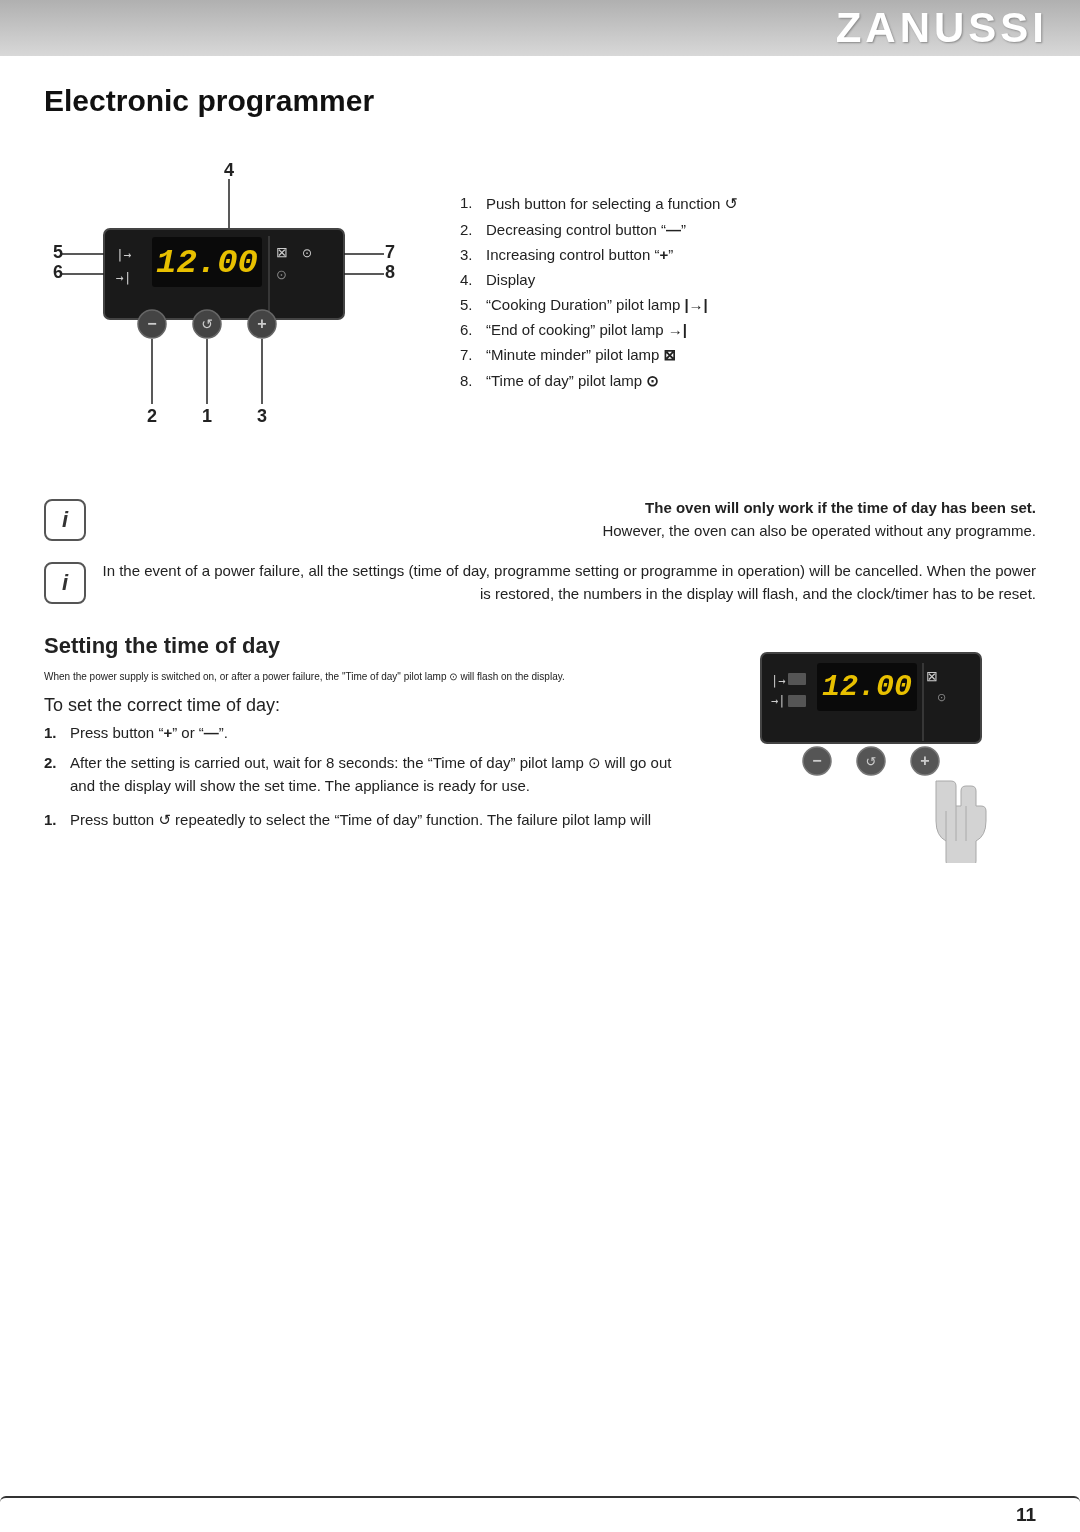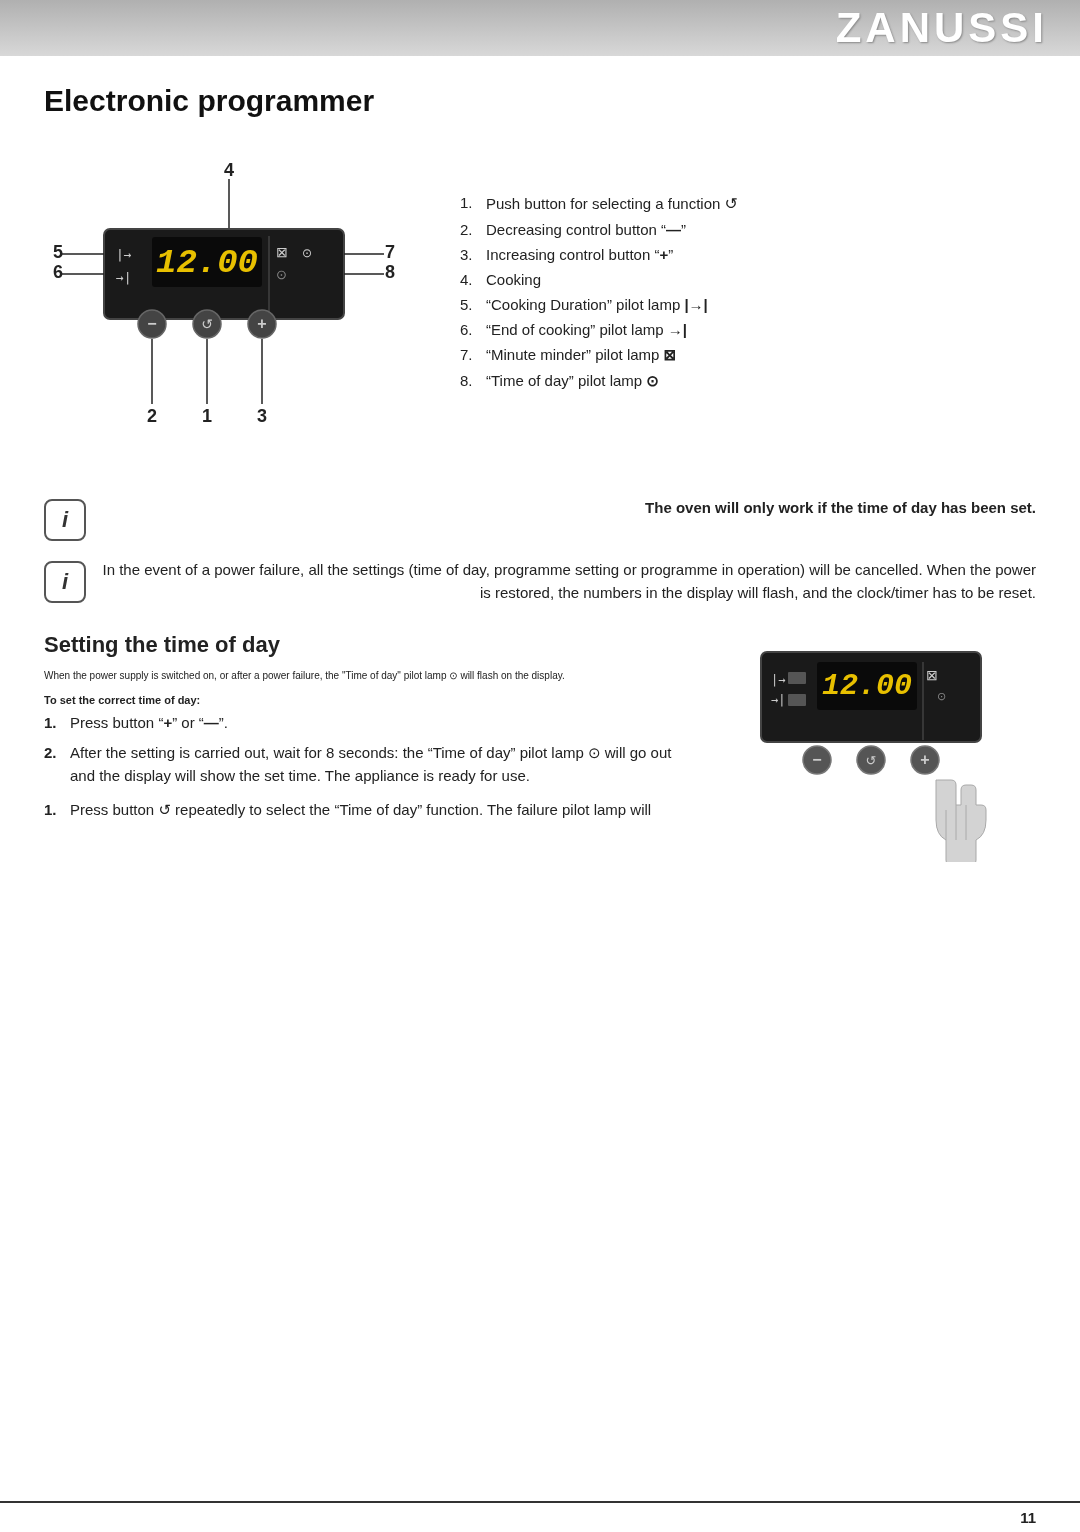--- a/index.html
+++ b/index.html
@@ -119,23 +119,23 @@
       font-size: 22px;
       font-weight: bold;
       margin-bottom: 10px;
     }
     .section-body {
       font-size: 10px;
       line-height: 1.55;
       margin-bottom: 10px;
     }
     .subsection-title {
-      font-weight: bold;
+      font-weight: normal;
       margin-bottom: 6px;
-      font-size: 11px;
+      font-size: 18px;
     }
     .steps-list {
       list-style: none;
       padding: 0;
       margin-bottom: 12px;
     }
     .steps-list li {
       display: flex;
       gap: 8px;
       margin-bottom: 8px;
@@ -168,22 +168,23 @@
     
     .footer-bar {
       position: absolute;
       bottom: 0;
       left: 0;
       right: 0;
       border-top: 2px solid #333;
       display: flex;
       justify-content: flex-end;
       padding: 6px 44px;
-      font-size: 15px;
-      font-weight: bold;
+      font-size: 19px;
+      font-weight: bold;
+      border-radius: 6px;
     }
   </style>
 </head>
 <body>
 
 <div class="header">
   <span class="brand-logo">ZANUSSI</span>
 </div>
 
 <div class="page-content">
@@ -255,21 +256,21 @@
         <li>
           <span class="num">2.</span>
           <span>Decreasing control button “<b>—</b>”</span>
         </li>
         <li>
           <span class="num">3.</span>
           <span>Increasing control button “<b>+</b>”</span>
         </li>
         <li>
           <span class="num">4.</span>
-          <span>Cooking</span>
+          <span>Display</span>
         </li>
         <li>
           <span class="num">5.</span>
           <span>“Cooking Duration” pilot lamp <b>|→|</b></span>
         </li>
         <li>
           <span class="num">6.</span>
           <span>“End of cooking” pilot lamp <b>→|</b></span>
         </li>
         <li>
@@ -282,20 +283,21 @@
         </li>
       </ol>
     </div>
   </div>
 
   <div class="info-boxes">
     <div class="info-box">
       <div class="info-icon">i</div>
       <div class="info-text">
         <strong>The oven will only work if the time of day has been set.</strong><br>
+        <span>However, the oven can also be operated without any programme.</span>
       </div>
     </div>
     <div class="info-box">
       <div class="info-icon">i</div>
       <div class="info-text">In the event of a power failure, all the settings (time of day, programme setting or programme in operation) will be cancelled. When the power is restored, the numbers in the display will flash, and the clock/timer has to be reset.</div>
     </div>
   </div>
 
   <div class="bottom-section">
     <div class="bottom-text">

